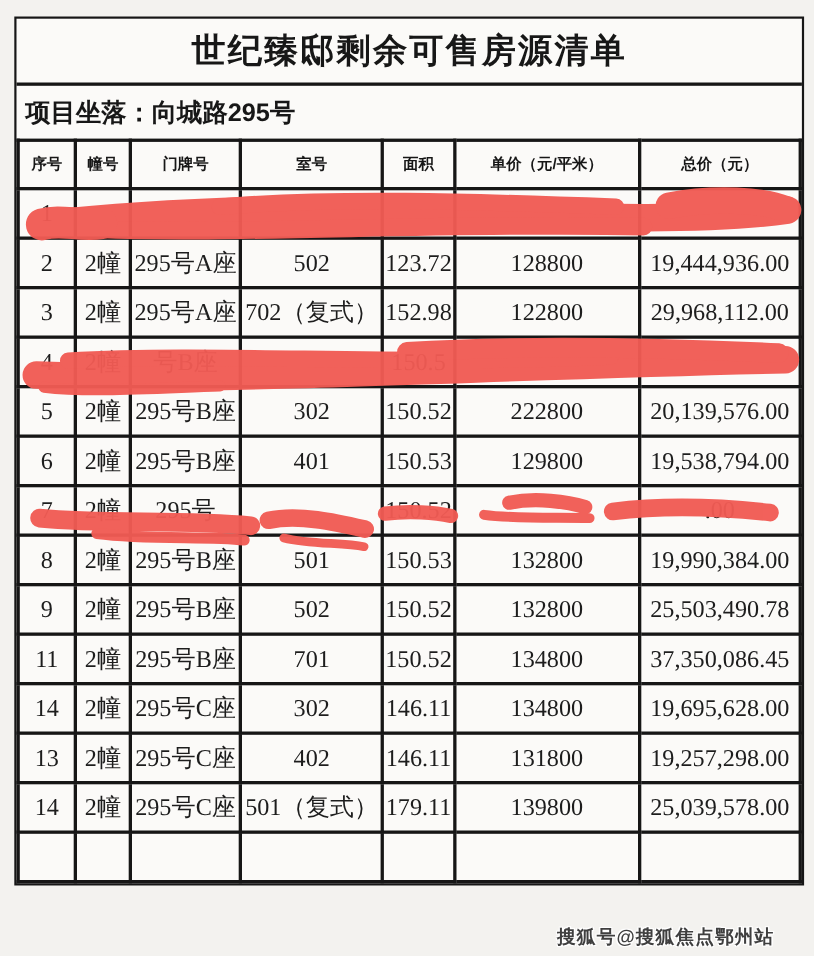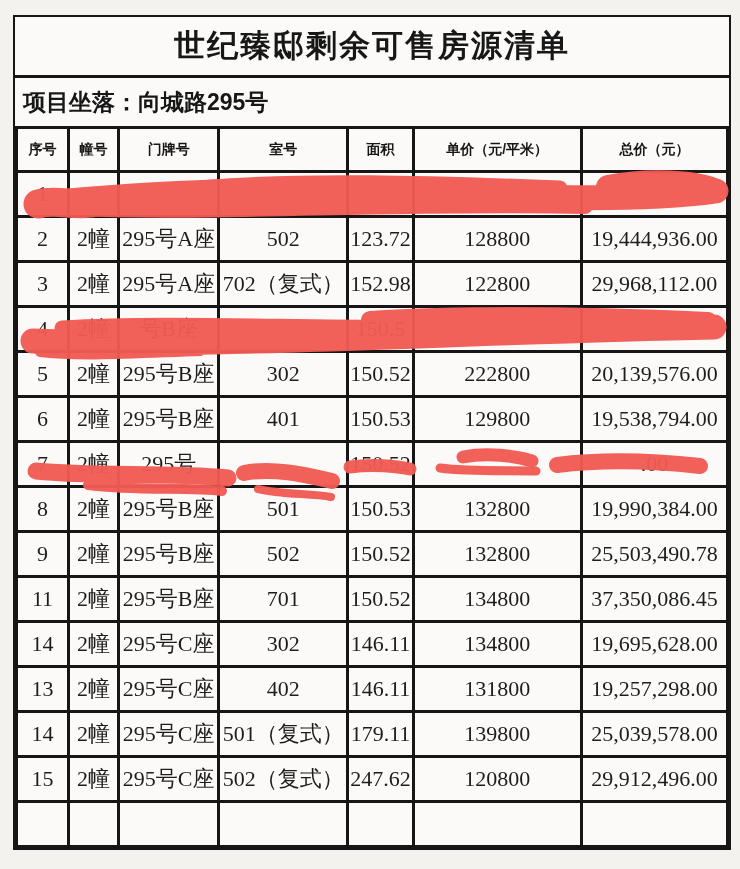--- a/index.html
+++ b/index.html
@@ -222,29 +222,20 @@
           <tr>
             <td>14</td>
             <td>2幢</td>
             <td>295号C座</td>
             <td>501（复式）</td>
             <td>179.11</td>
             <td>139800</td>
             <td>25,039,578.00</td>
           </tr>
           <tr>
-            <td>15</td>
-            <td>2幢</td>
-            <td>295号C座</td>
-            <td>502（复式）</td>
-            <td>247.62</td>
-            <td>120800</td>
-            <td>29,912,496.00</td>
-          </tr>
-          <tr>
             <td></td>
             <td></td>
             <td></td>
             <td></td>
             <td></td>
             <td></td>
             <td></td>
           </tr>
         </tbody>
     </table>
@@ -268,13 +259,14 @@
       <path d="M88 485 C135 491 190 487 222 491" stroke-width="10" stroke="#f15b54"></path>
       <path d="M244 473 C272 467 306 475 332 481" stroke-width="16" stroke="#f15b54"></path>
       <path d="M258 489 C282 495 312 493 331 497" stroke-width="8" stroke="#f15b54"></path>
       <path d="M350 467 C372 464 396 466 410 469" stroke-width="13" stroke="#f15b54"></path>
       <path d="M463 457 C487 452 516 456 532 461" stroke-width="13" stroke="#f15b54"></path>
       <path d="M440 468 C470 472 510 470 536 471" stroke-width="9" stroke="#f15b54"></path>
       <path d="M557 465 C605 459 655 461 700 466" stroke-width="16" stroke="#f15b54"></path>
     </g>
   </svg>
 
+  <div class="watermark">搜狐号@搜狐焦点鄂州站</div>
 </div>
 
 </body></html>

